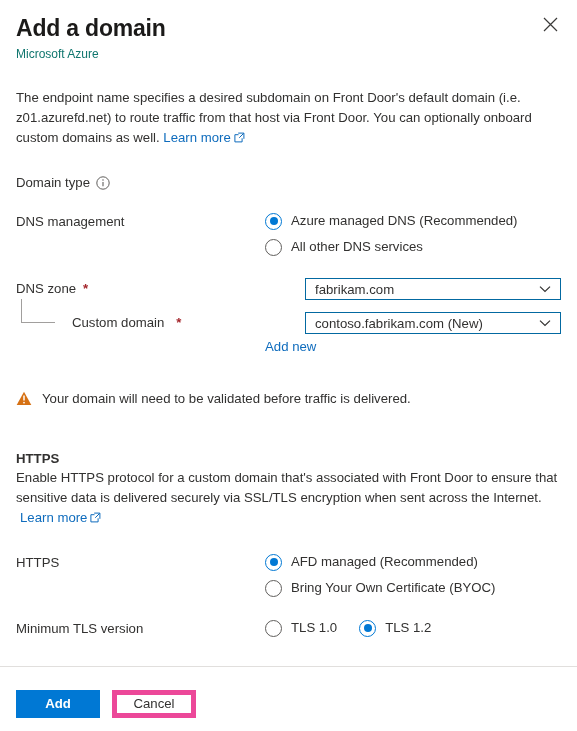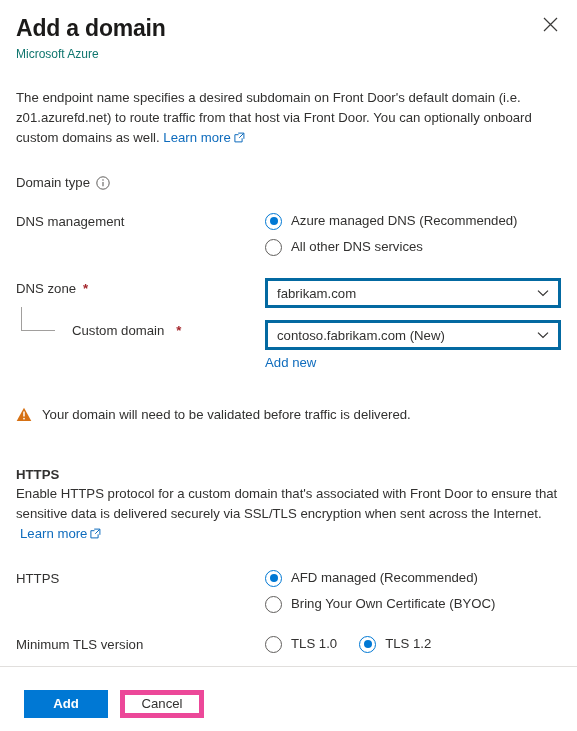--- a/index.html
+++ b/index.html
@@ -131,30 +131,31 @@
     height: 8px;
     margin-left: -4px;
     margin-top: -4px;
     border-radius: 50%;
     background: #0078d4;
   }
   .radio-label { white-space: nowrap; }
 
   
   .select-box {
-    height: 30px;
-    border: 3px solid #0369a1;
+    height: 22px;
+    border: 1px solid #0369a1;
     background: #fff;
     display: flex;
     align-items: center;
     padding: 0 8px 0 9px;
     font-size: 13.2px;
     color: #323130;
     cursor: pointer;
     max-width: 299px;
+    margin-left: 40px;
   }
   .select-value { flex: 1 1 auto; overflow: hidden; white-space: nowrap; text-overflow: ellipsis; }
   .select-chev { flex: 0 0 14px; display: flex; align-items: center; justify-content: center; }
   .sublink {
     margin-top: 4px;
     font-size: 13.2px;
     line-height: 18px;
   }
 
   
@@ -217,21 +218,20 @@
     font-size: 13.2px;
     cursor: pointer;
     border-radius: 0;
     line-height: 1;
   }
   .btn-primary {
     background: #0078d4;
     color: #ffffff;
     border: 1px solid #0078d4;
     font-weight: 700;
-    margin-left: 8px;
   }
   .btn-secondary {
     background: #ffffff;
     color: #323130;
     border: 5px solid #ec4899;
   }
 </style>
 </head>
 <body>
 

